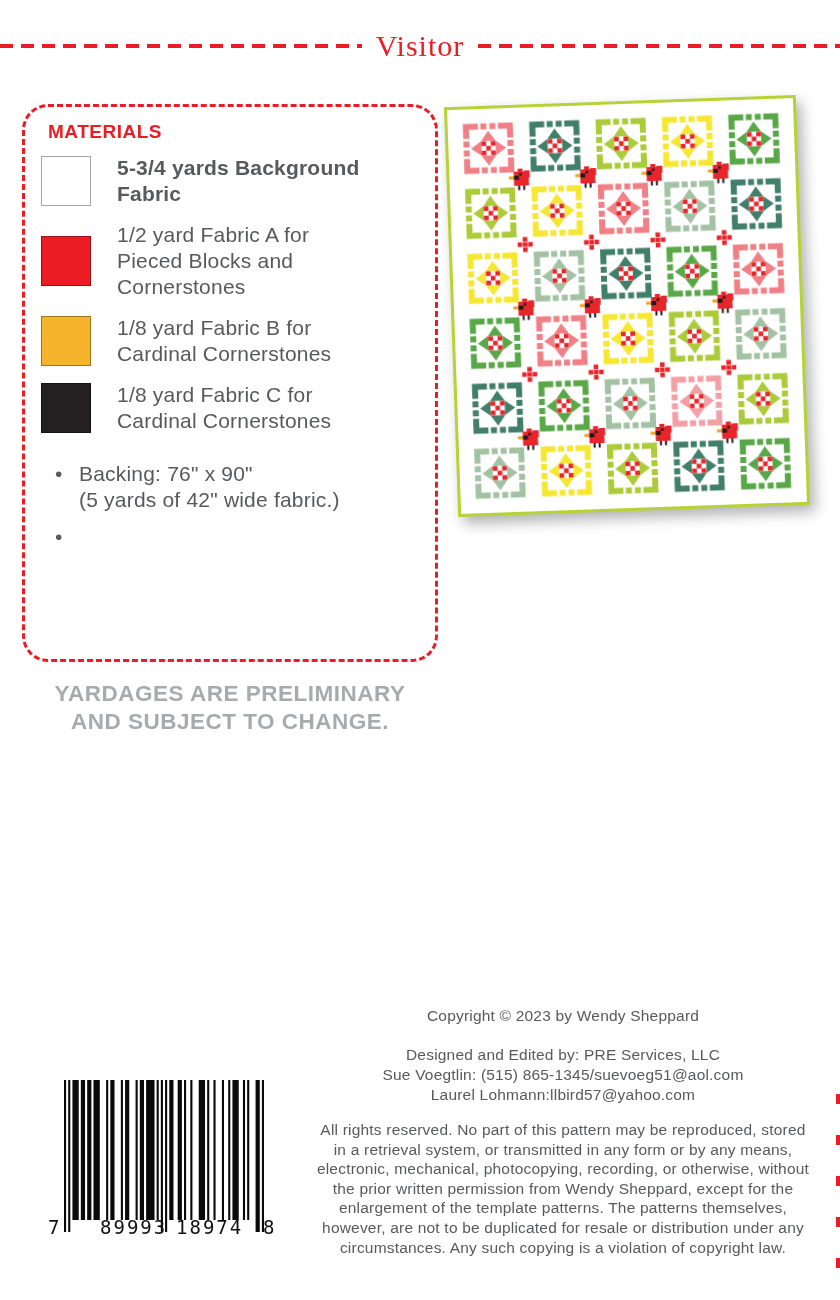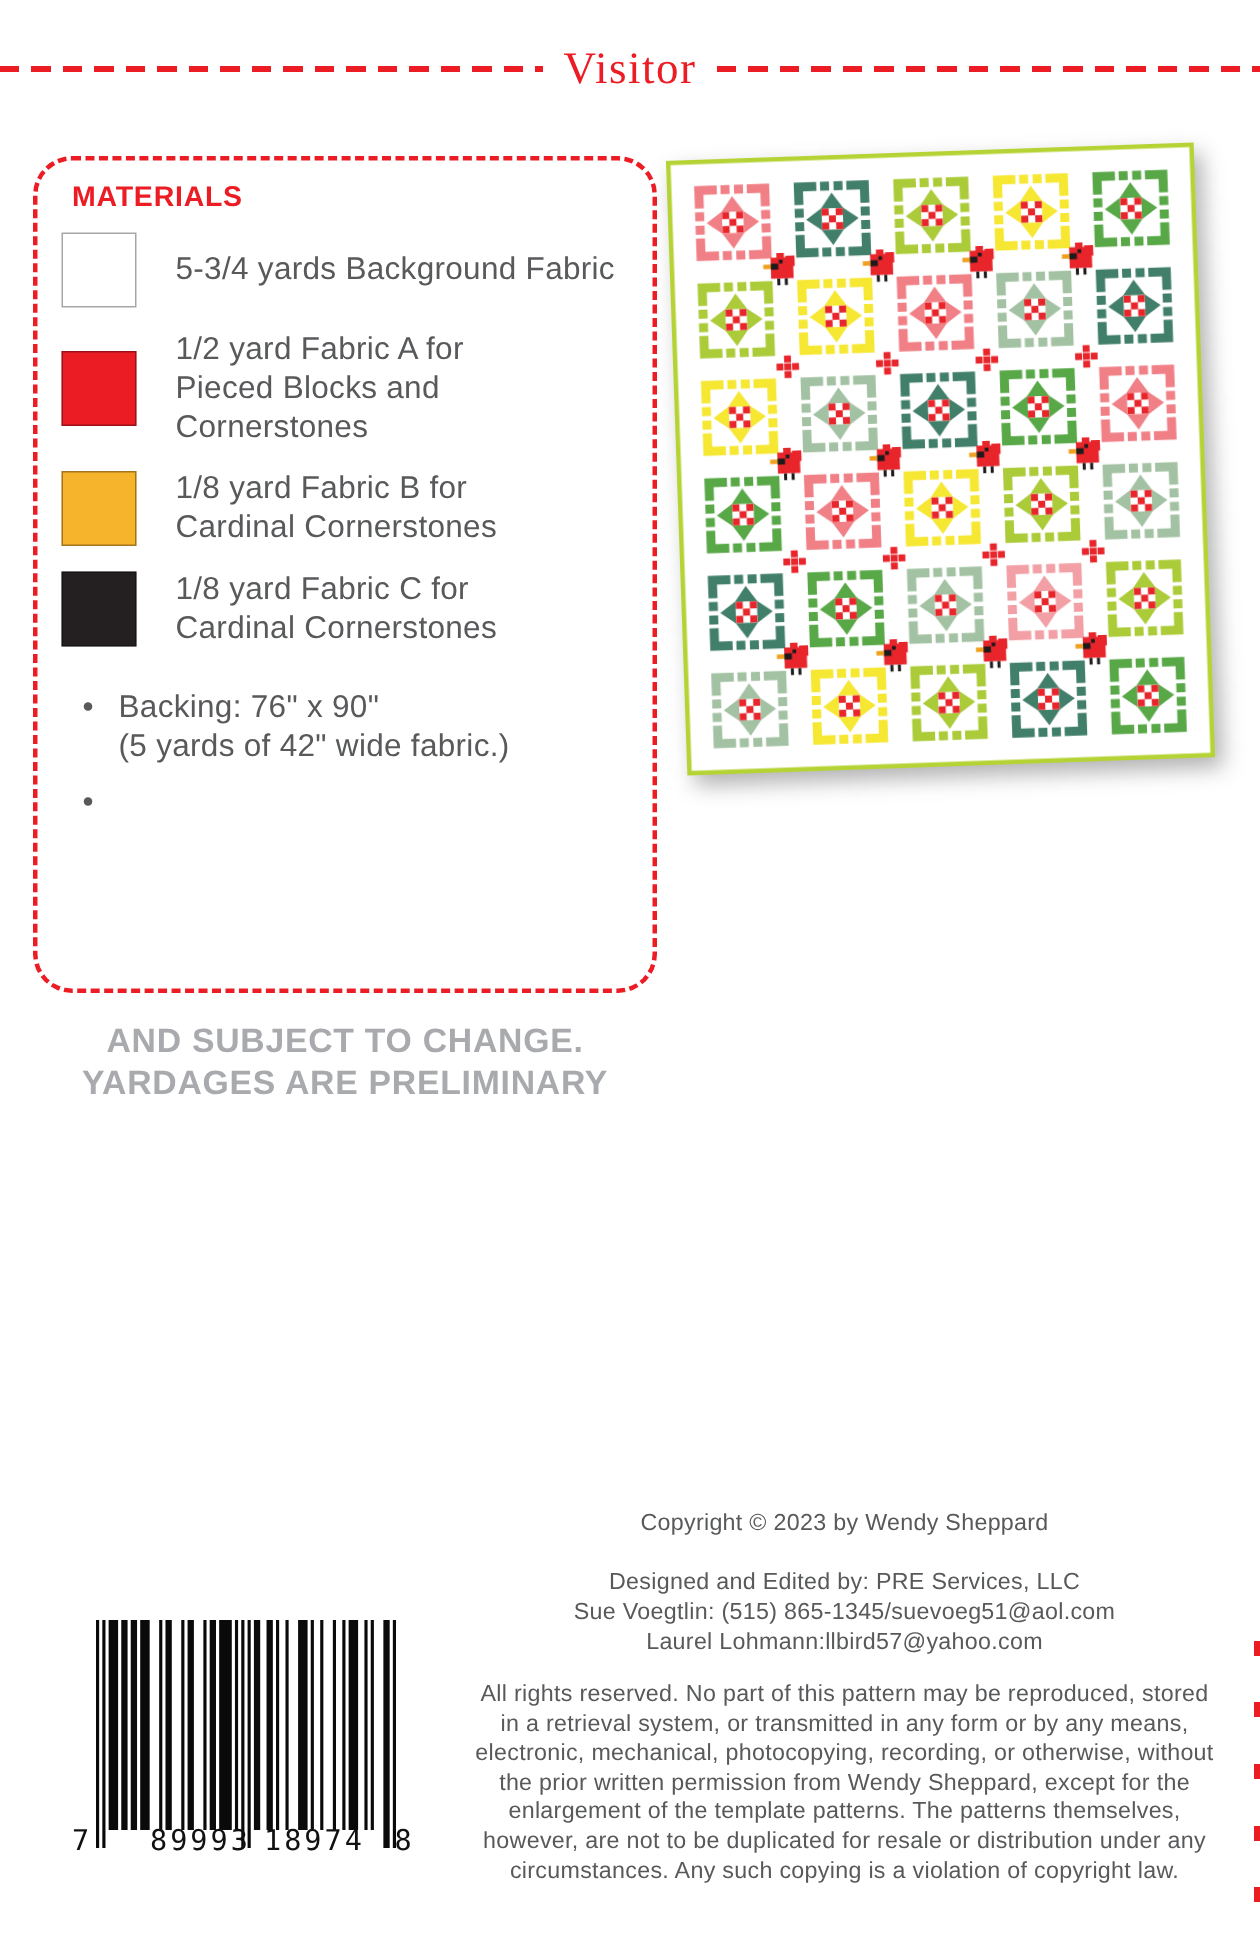--- a/index.html
+++ b/index.html
@@ -7,21 +7,21 @@
         font-family:"Liberation Sans",sans-serif;color:#58595b;}
   
   .visitor-row{position:absolute;top:30px;left:0;right:0;height:32px;display:flex;align-items:center;gap:14px;}
   .dash-rule{height:4px;flex:1;background:repeating-linear-gradient(90deg,#ec1c24 0 13px,transparent 13px 21px);}
   .visitor-label{font-family:"Liberation Serif",serif;font-size:30px;color:#ec1c24;line-height:1;letter-spacing:1px;}
   
   .materials-box{position:absolute;left:22px;top:104px;width:416px;height:558px;box-sizing:border-box;
                  border:3px dashed #ec1c24;border-radius:26px;padding:12px 14px 0 14px;}
   .materials-title{margin:2px 0 12px 9px;font-size:19px;font-weight:bold;color:#ec1c24;letter-spacing:.5px;}
   .mat-item{display:flex;gap:26px;margin:0 0 15px 2px;align-items:center;}
-  .mat-item.single{}
+  .mat-item.single{font-weight:bold;}
   .swatch{width:50px;height:50px;flex:0 0 50px;box-sizing:border-box;border:1px solid rgba(0,0,0,.35);}
   .mat-text{font-size:21px;line-height:26px;letter-spacing:.2px;}
   .bullets{margin:27px 0 0 0;padding:0 0 0 16px;list-style:none;}
   .bullets li{display:flex;gap:10px;margin-bottom:11px;font-size:21px;line-height:26px;letter-spacing:.2px;}
   .bullets .dot{width:14px;flex:0 0 14px;font-size:21px;}
   
   .yardage-note{position:absolute;left:22px;top:680px;width:416px;text-align:center;
                 font-size:22.5px;font-weight:bold;line-height:28px;color:#a8aaad;letter-spacing:.5px;}
   
   .quilt-wrap{position:absolute;left:451px;top:101px;width:352px;height:410px;
@@ -79,22 +79,22 @@
           <span class="dot">•</span>
           <div>Backing: 76" x 90"<br>(5 yards of 42" wide fabric.)</div>
         </li>
         <li>
           <span class="dot">•</span>
         </li>
       </ul>
   </section>
 
   <div class="yardage-note" id="yardage-note">
+      <div>YARDAGES ARE PRELIMINARY</div>
       <div>AND SUBJECT TO CHANGE.</div>
-      <div>YARDAGES ARE PRELIMINARY</div>
     </div>
 
   <div class="quilt-wrap">
     <svg id="quilt-svg" width="352" height="410" viewBox="0 0 352 410">
         <rect x="0" y="0" width="352" height="410" fill="#ffffff"></rect>
         <rect x="1.5" y="1.5" width="349" height="407" fill="none" stroke="#b5d334" stroke-width="3"></rect>
         <g transform="translate(15.2,14.5)">
           <g>
             <path d="M3 3 h15 v6 h-9 v9 h-6 Z" fill="#f07f86"></path>
             <rect x="20.5" y="3" width="6" height="6" fill="#f07f86"></rect>

